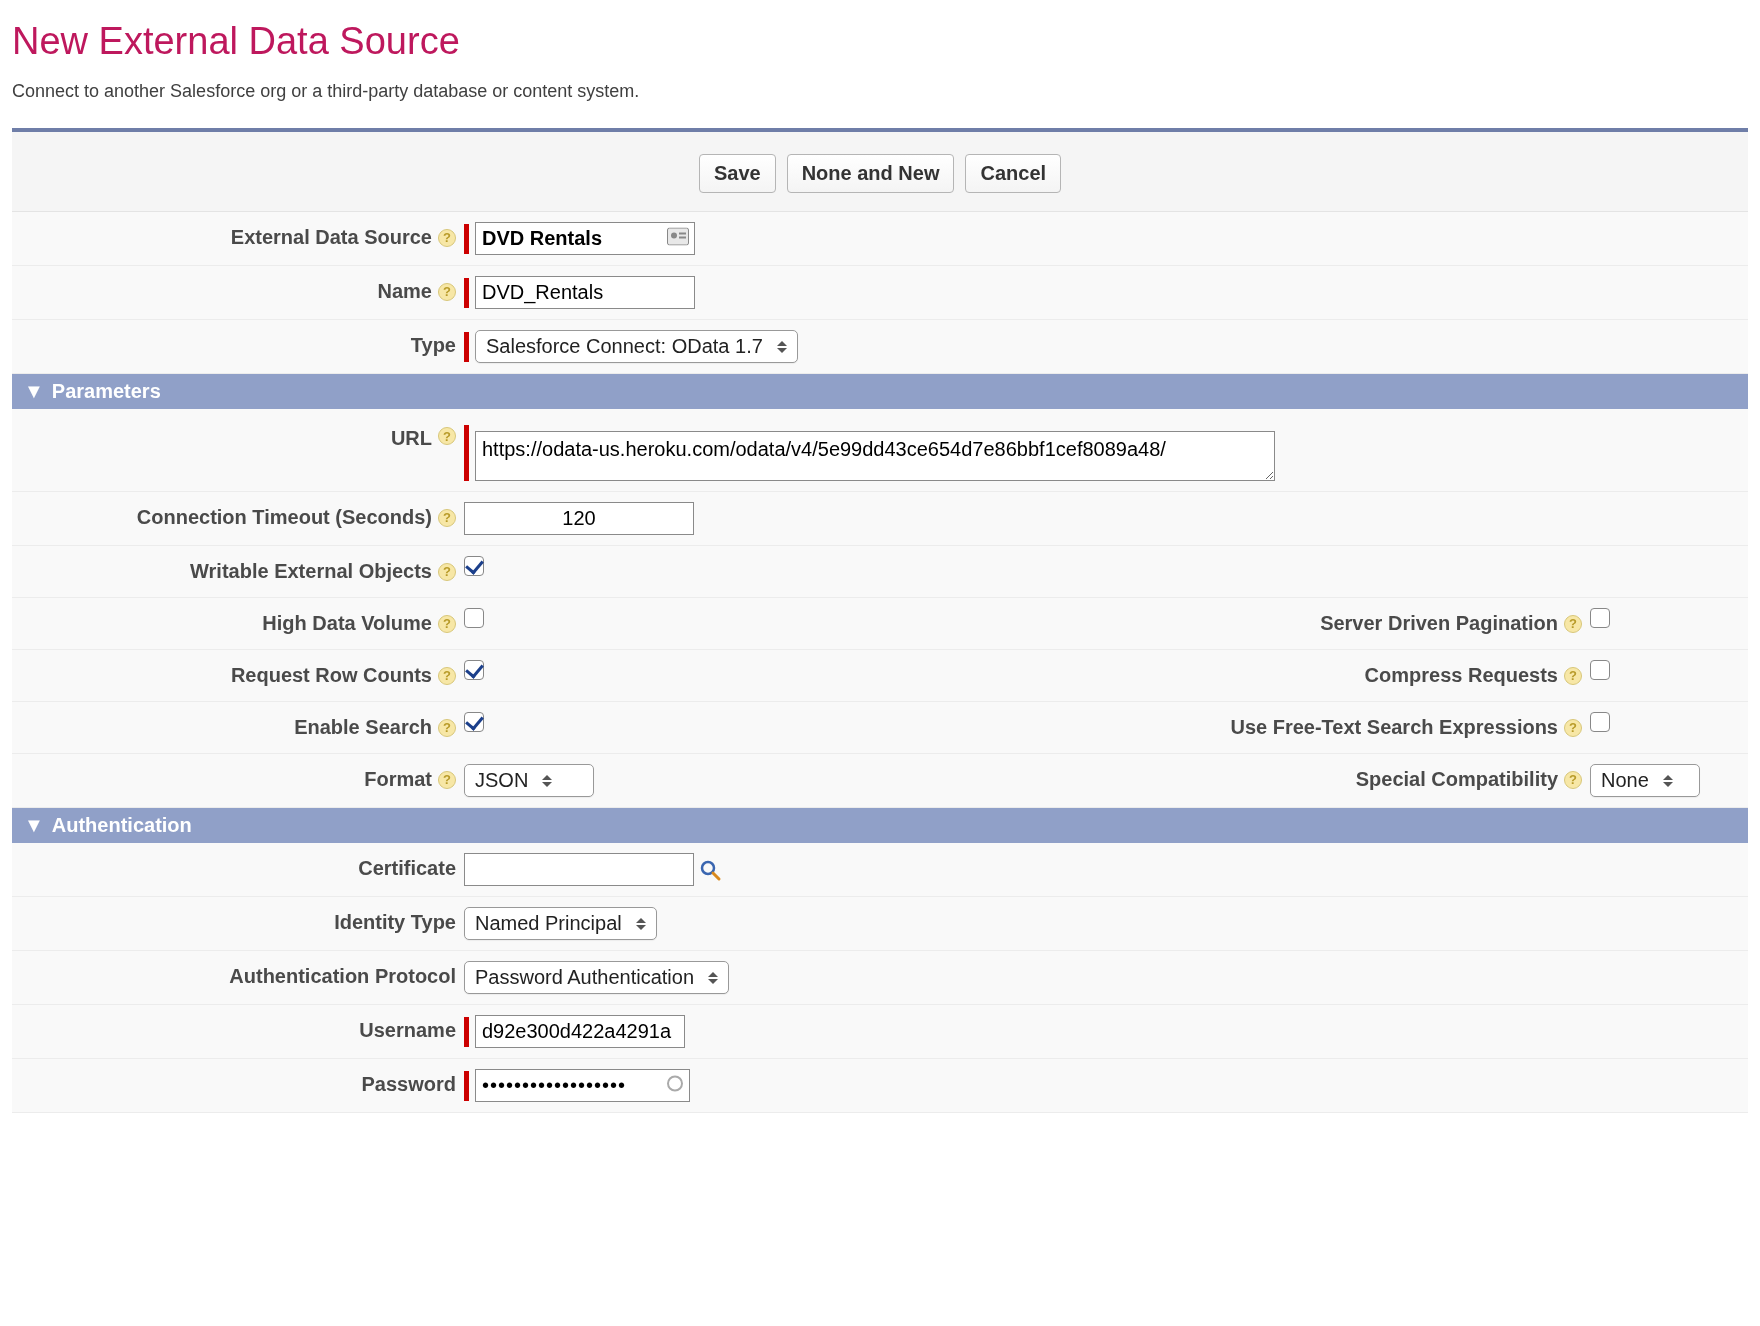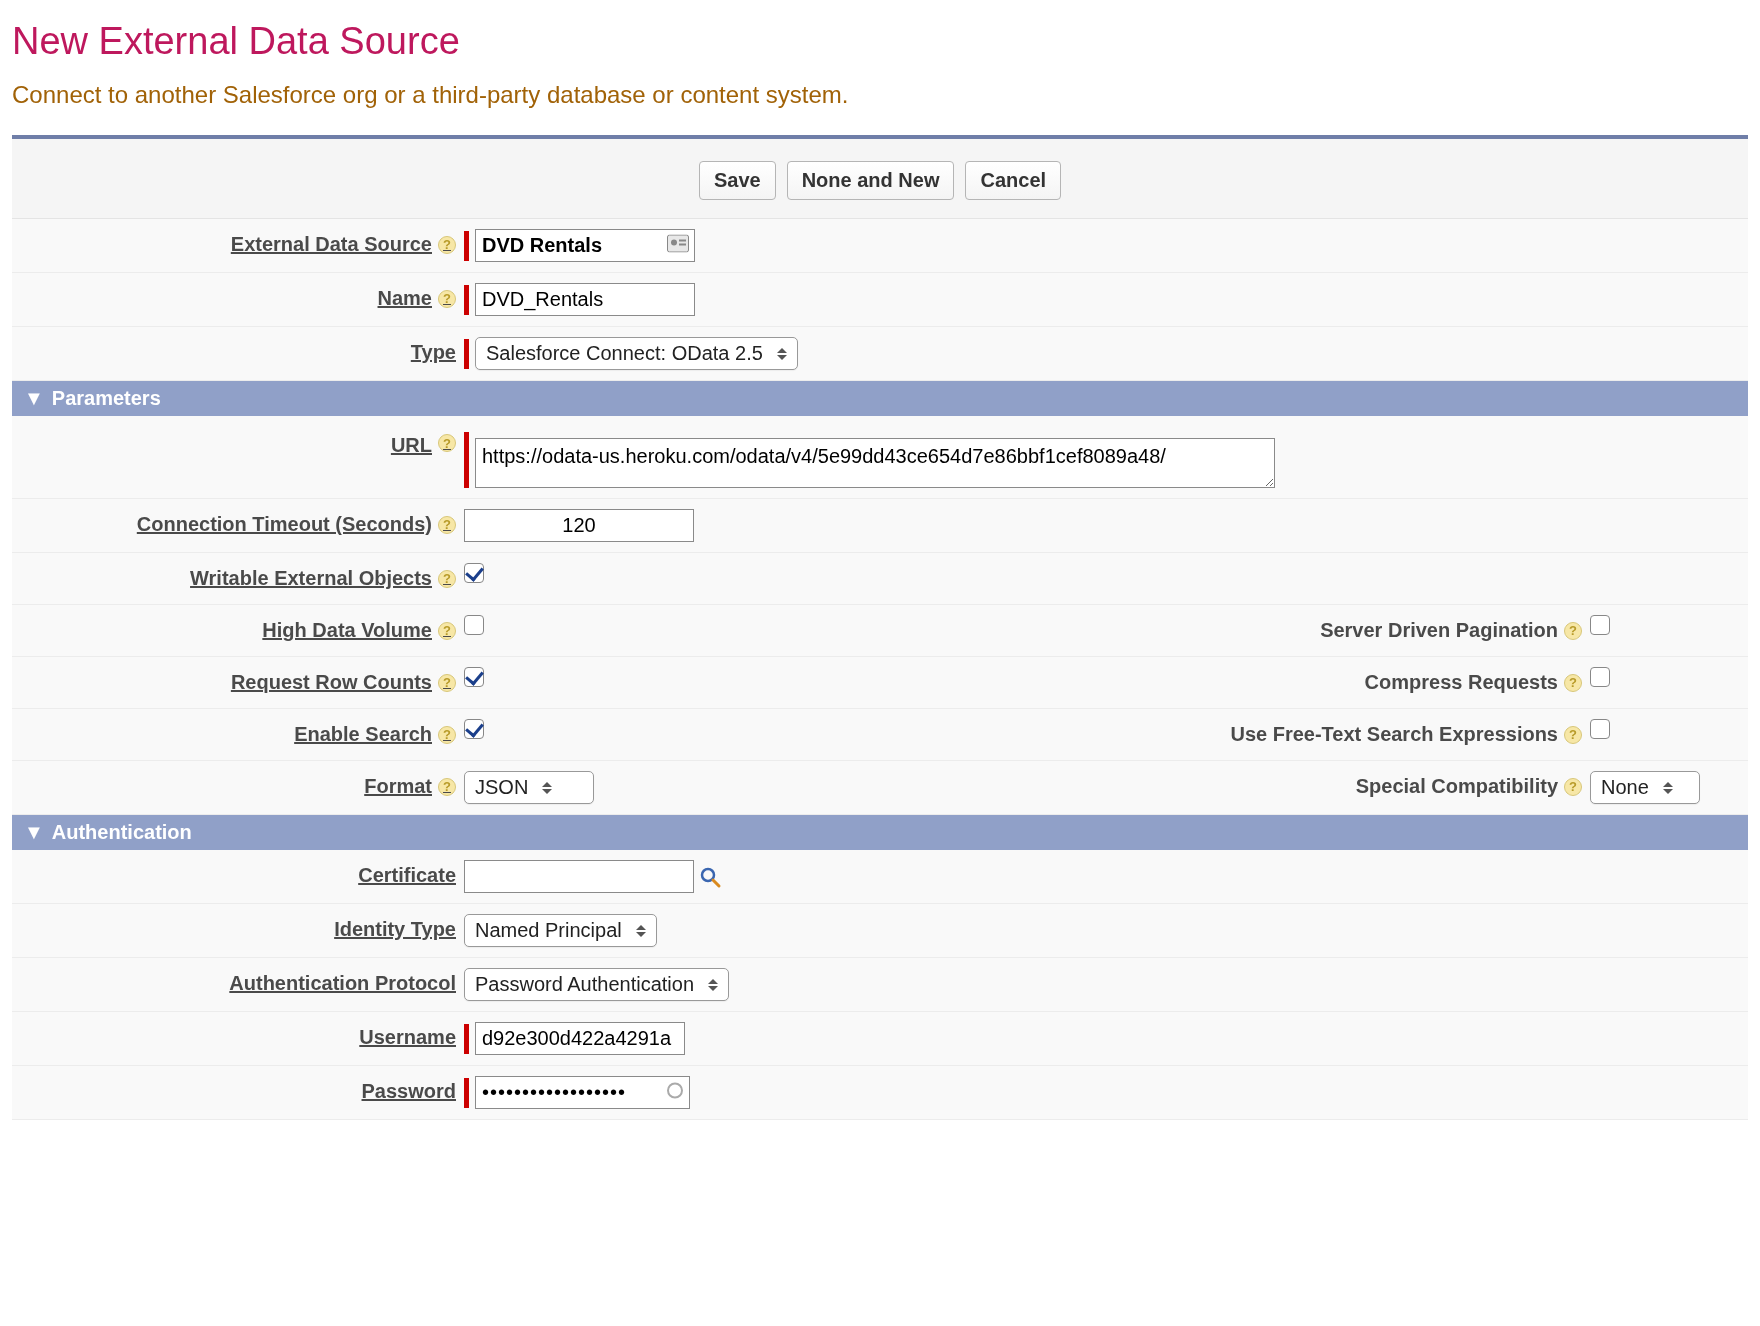--- a/index.html
+++ b/index.html
@@ -15,22 +15,22 @@
   .page {
     padding: 10px 12px 40px 12px;
   }
   h1.page-title {
     font-size: 38px;
     font-weight: 400;
     margin: 10px 0 18px 0;
     color: #be185d;
   }
   .page-desc {
-    font-size: 24px;
-    color: #a16207;
+    font-size: 18px;
+    color: #404040;
     margin-bottom: 26px;
   }
   .panel {
     border-top: 4px solid #6f7ea8;
     background: #f5f5f5;
   }
   .button-bar {
     text-align: center;
     padding: 22px 0 18px 0;
     background: #f5f5f5;
@@ -74,21 +74,20 @@
     text-align: left;
     padding: 14px 6px 14px 0;
     font-size: 20px;
     font-weight: 700;
     color: #4a4a4a;
     flex-shrink: 0;
     display: flex;
     align-items: center;
     justify-content: flex-end;
     gap: 6px;
-    text-decoration: underline;
   }
   .cell-label2 {
     flex: 1;
     text-align: right;
     padding: 14px 6px 14px 0;
     font-size: 20px;
     font-weight: 700;
     color: #4a4a4a;
     display: flex;
     align-items: center;
@@ -260,21 +259,21 @@
       </div>
     </div>
 
     <div class="row">
       <div class="cell-label">
         <span>Type</span>
       </div>
       <div class="cell-input">
         <span class="req-bar"></span>
         <div class="select-wrap">
-          <span>Salesforce Connect: OData 2.5</span>
+          <span>Salesforce Connect: OData 1.7</span>
           <span class="select-caret">
               <span class="up"></span>
               <span class="down"></span>
             </span>
         </div>
       </div>
     </div>
 
     <div class="section-header">
       <span class="tri">▼</span>

